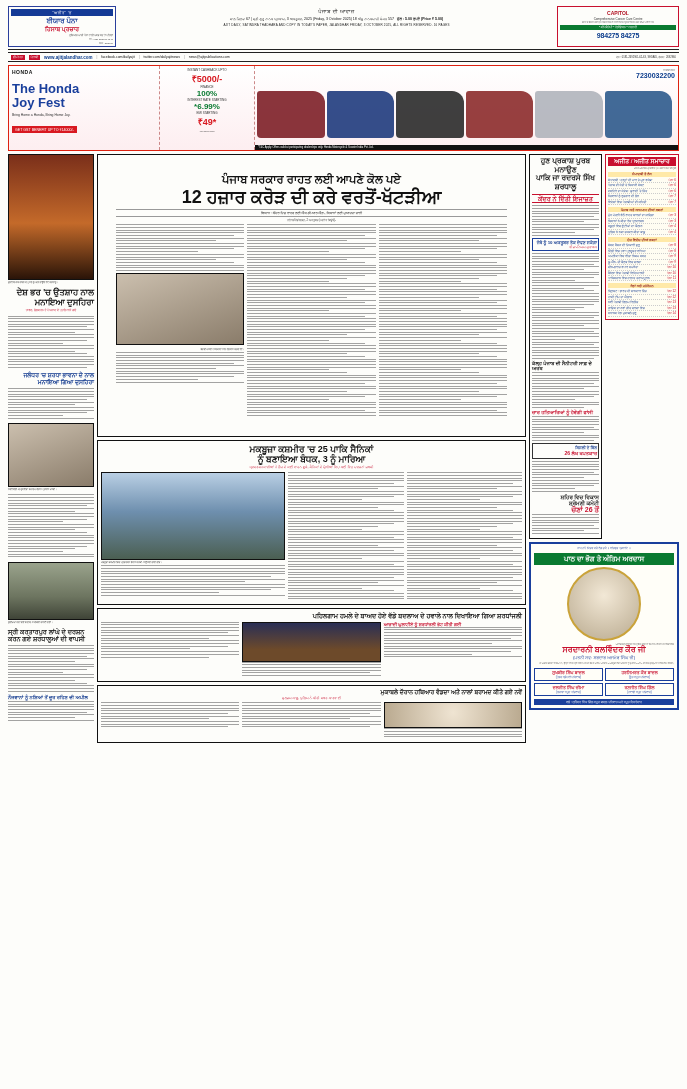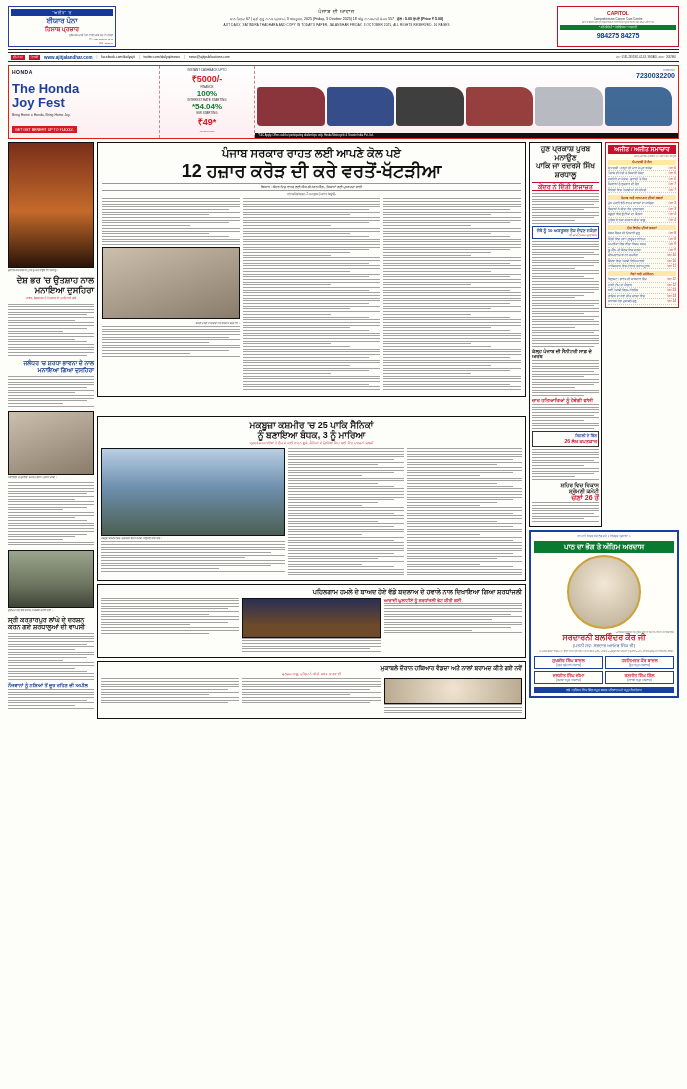--- a/index.html
+++ b/index.html
@@ -91,21 +91,21 @@
     border-top: 1px solid #222; border-bottom: 1px solid #222;
     padding: 1.5px 3px; margin-top: 2px;
     font-size: 3.4px; color: #111;
   }
   .webstrip .pill { background: #c8102e; color: #fff; padding: .5px 2px; font-size: 3px; }
   .webstrip .site { color: #0b3c8c; font-weight: bold; font-size: 4.5px; }
   .webstrip .sep { color: #888; }
 
   
   .honda {
-    border: 1px solid #d21; margin-top: 3px; height: 74px;
+    border: 1px solid #d21; margin-top: 3px; height: 86px;
     background: linear-gradient(180deg,#fff 0%,#fdeef0 100%);
     display: flex; position: relative; overflow: hidden;
   }
   .honda .hl { width: 150px; padding: 3px; }
   .honda .hbrand { font-size: 5px; font-weight: bold; color: #111; letter-spacing: .5px; }
   .honda .htitle { font-size: 13px; font-weight: bold; color: #d81921; line-height: 1.05; margin-top: 7px; }
   .honda .htitle span { color: #1a3f9c; }
   .honda .hsmall { font-size: 3.4px; color: #333; margin-top: 3px; }
   .honda .hbtn { background: #d81921; color: #fff; font-size: 3.6px; padding: 1px 3px; display: inline-block; margin-top: 4px; }
   .honda .hm { width: 96px; border-left: 1px dashed #c88; border-right: 1px dashed #c88; padding: 2px; text-align: center; }
@@ -237,21 +237,21 @@
       <div>
         <div class="k">INSTANT CASHBACK UPTO</div>
         <div class="v">₹5000/-</div>
       </div>
       <div>
         <div class="k">FINANCE</div>
         <div class="v2">100%</div>
       </div>
       <div>
         <div class="k">INTEREST RATE STARTING</div>
-        <div class="v2">*54.04%</div>
+        <div class="v2">*6.99%</div>
       </div>
       <div>
         <div class="k">EMI STARTING</div>
         <div class="v">₹49*</div>
       </div>
       <div class="micro" style="margin-top:2px">MyHonda+India</div>
     </div>
     <div class="hr">
       <div class="bikes">
         <div class="bike" style="background:#7d1f27"></div>
@@ -380,21 +380,21 @@
           <i></i>
           <i></i>
           <i></i>
           <i></i>
           <i></i>
       </div>
     </div>
 
     <div class="cM col">
 
-      <div class="bord" style="padding:4px">
+      <div class="bord" style="padding:18px">
         <div class="head1">ਪੰਜਾਬ ਸਰਕਾਰ ਰਾਹਤ ਲਈ ਆਪਣੇ ਕੋਲ ਪਏ</div>
         <div class="head1" style="font-size:18px;margin-top:1px">12 ਹਜ਼ਾਰ ਕਰੋੜ ਦੀ ਕਰੇ ਵਰਤੋਂ-ਖੱਟੜੀਆ</div>
         <div class="kicker" style="margin-top:2px">ਬਿਆਨ : ਕੇਂਦਰ ਵਿਚ ਰਾਹਤ ਲਈ ਐਸ.ਡੀ.ਆਰ.ਐਫ਼., ਕਿਸਾਨਾਂ ਲਈ ਮੁਆਵਜ਼ਾ ਜਾਰੀ</div>
         <div class="byline" style="text-align:center;margin-top:1px">ਜਲੰਧਰ/ਚੰਡੀਗੜ੍ਹ, 2 ਅਕਤੂਬਰ (ਅਜੀਤ ਬਿਊਰੋ)-</div>
 
         <div class="colsplit" style="margin-top:2px">
           <div>
             <div class="lines">
               <i></i>
                 <i></i>
@@ -580,21 +580,21 @@
                 <i></i>
                 <i></i>
                 <i></i>
                 <i></i>
                 <i></i>
             </div>
           </div>
         </div>
       </div>
 
-      <div class="bord" style="padding:3px;margin-top:19px">
+      <div class="bord" style="padding:3px;margin-top:3px">
         <div class="head2">ਮਕਬੂਜ਼ਾ ਕਸ਼ਮੀਰ 'ਚ 25 ਪਾਕਿ ਸੈਨਿਕਾਂ</div>
         <div class="head2">ਨੂੰ ਬਣਾਇਆ ਬੰਧਕ, 3 ਨੂੰ ਮਾਰਿਆ</div>
         <div class="sub-red" style="margin-top:1px">ਪ੍ਰਦਰਸ਼ਨਕਾਰੀਆਂ ਨੇ ਫ਼ੌਜ ਦੇ ਕਈ ਵਾਹਨ ਫੂਕੇ, ਸੈਨਿਕਾਂ ਦੇ ਮੁੱਖੀਆਂ ਵਿਚ ਕਈ ਵਿਚ ਦਰਜਨਾਂ ਜ਼ਖ਼ਮੀ</div>
 
         <div class="colsplit" style="margin-top:2px">
           <div style="flex:1.6">
             <div class="photo crowd bord" style="height:88px"></div>
             <div class="cap">ਮਕਬੂਜ਼ਾ ਕਸ਼ਮੀਰ ਵਿਚ ਪ੍ਰਦਰਸ਼ਨ ਦੌਰਾਨ ਸੜਕਾਂ 'ਤੇ ਉਤਰੀ ਭਾਰੀ ਭੀੜ।</div>
             <div class="lines">
               <i></i>

